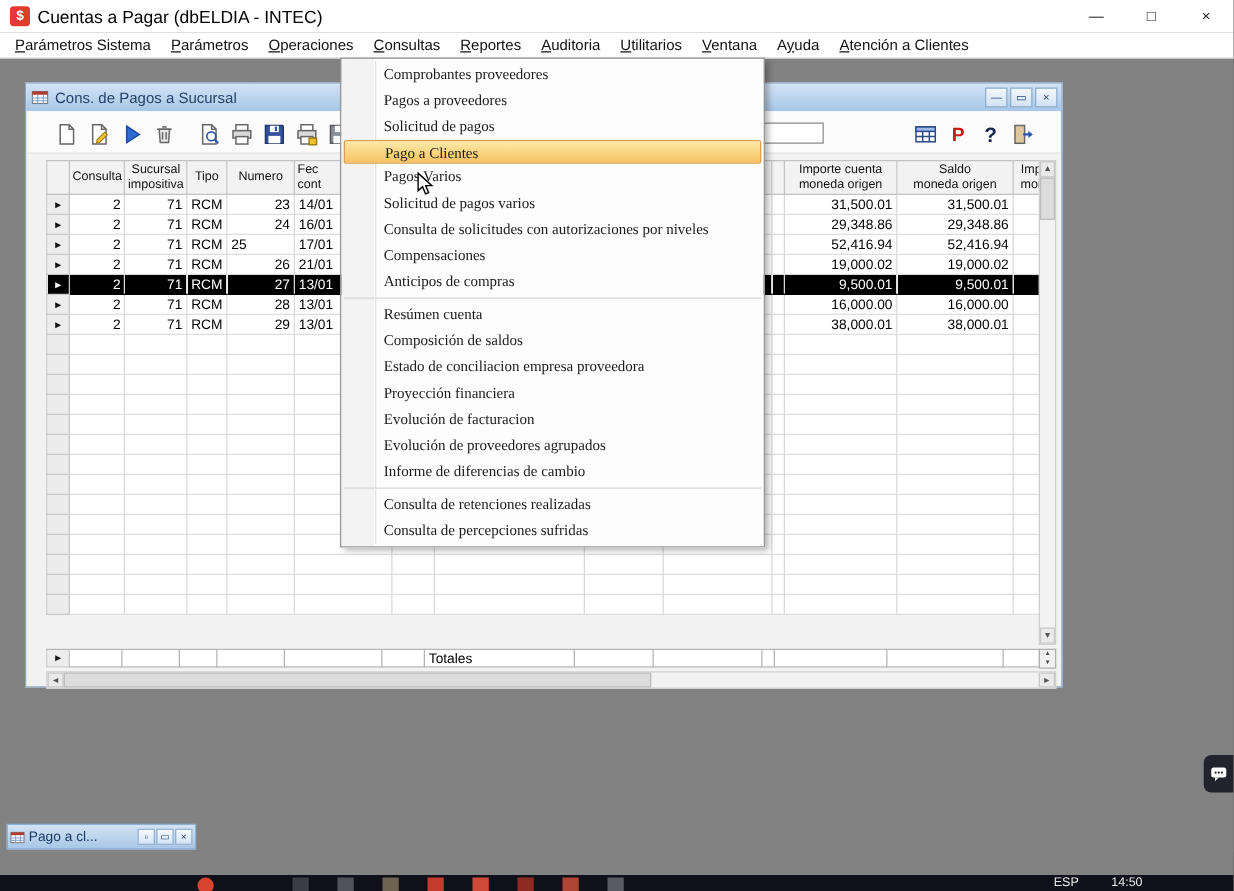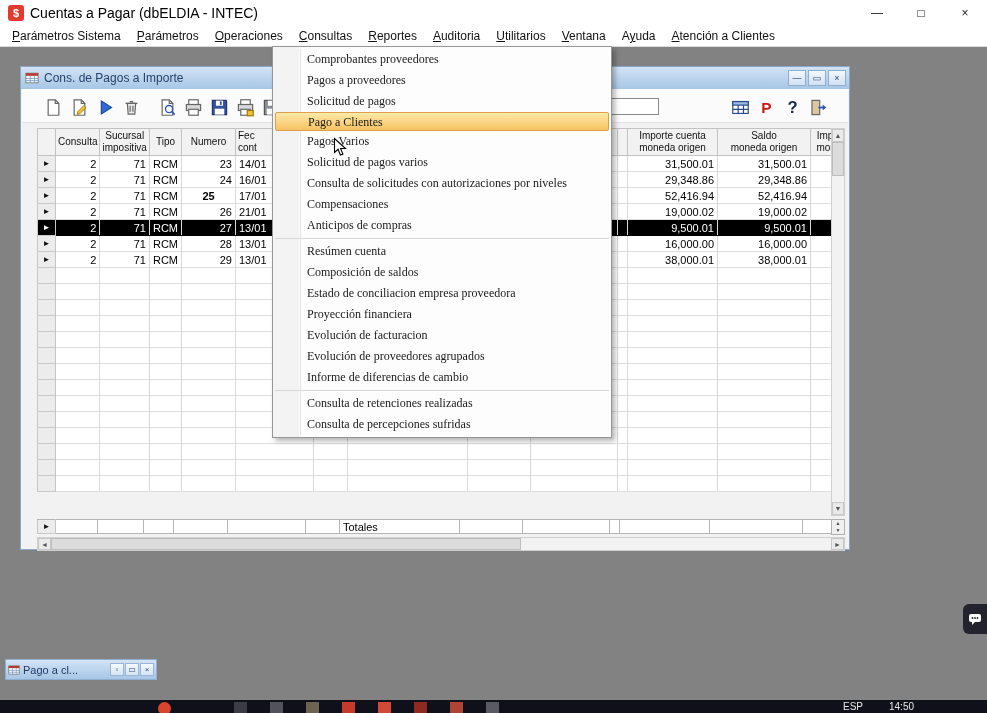--- a/index.html
+++ b/index.html
@@ -141,21 +141,21 @@
 
     <div class="child">
       <div class="child-titlebar">
         <span class="child-icon">
           <svg viewBox="0 0 16 16">
               <rect x="1" y="2.5" width="14" height="11" fill="#fff" stroke="#777"></rect>
               <rect x="1" y="2.5" width="14" height="3" fill="#b23b2f"></rect>
               <path d="M1 8.5h14M1 11h14M6 5.5v8M11 5.5v8" stroke="#7a9cc8" fill="none"></path>
             </svg>
         </span>
-        <span class="child-title">Cons. de Pagos a Importe</span>
+        <span class="child-title">Cons. de Pagos a Sucursal</span>
         <div class="child-controls">
             <div class="child-btn">—</div>
             <div class="child-btn">▭</div>
             <div class="child-btn">×</div>
           </div>
       </div>
 
       <div class="toolbar">
         <input class="tb-input" value="" style="">
       <div class="tb-btn" style="left: 19px;">
@@ -335,21 +335,21 @@
                 <td style="text-align: left;"></td>
                 <td style="text-align: right;">29,348.86</td>
                 <td style="text-align: right;">29,348.86</td>
                 <td style="text-align: left;"></td>
               </tr>
               <tr>
                 <td class="ind">►</td>
                 <td style="text-align: right;">2</td>
                 <td style="text-align: right;">71</td>
                 <td style="text-align: left;">RCM</td>
-                <td style="text-align: center; font-weight: bold;">25</td>
+                <td style="text-align: left;">25</td>
                 <td style="text-align: left;">17/01</td>
                 <td style="text-align: left;"></td>
                 <td style="text-align: left;"></td>
                 <td style="text-align: left;"></td>
                 <td style="text-align: left;"></td>
                 <td style="text-align: left;"></td>
                 <td style="text-align: right;">52,416.94</td>
                 <td style="text-align: right;">52,416.94</td>
                 <td style="text-align: left;"></td>
               </tr>

